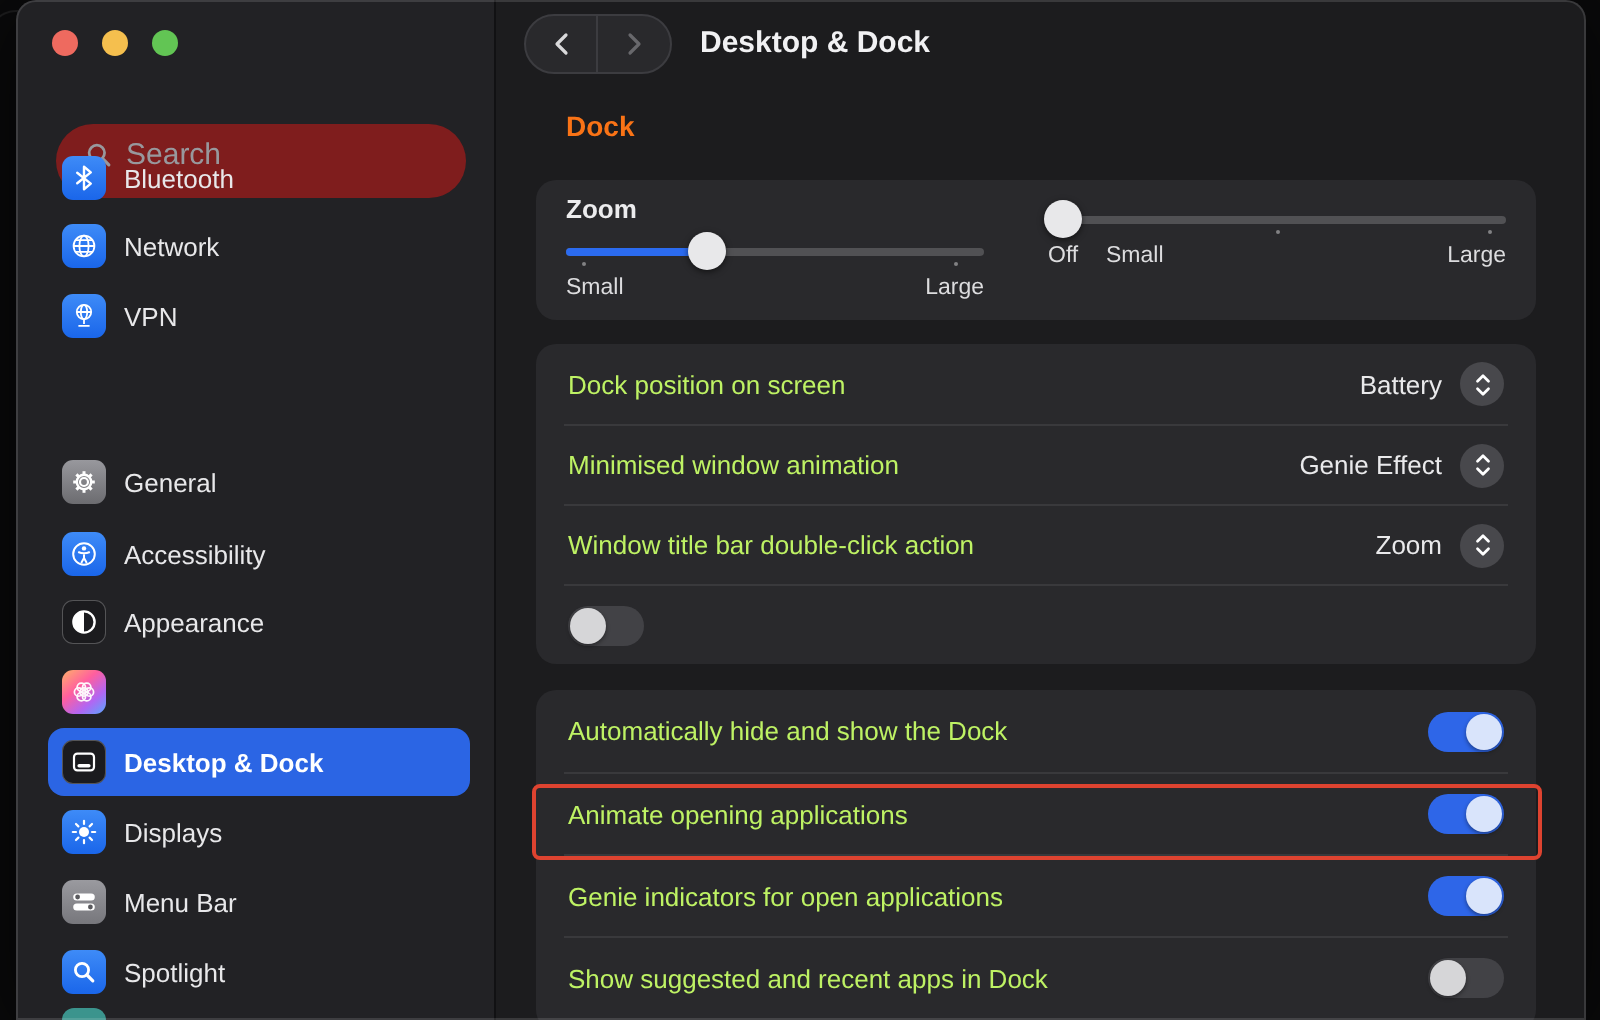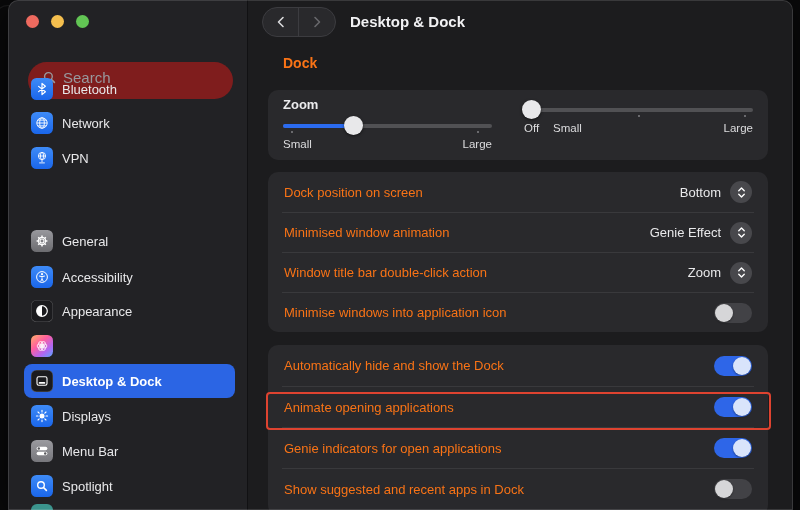--- a/index.html
+++ b/index.html
@@ -72,21 +72,21 @@
     background:#e8e8ea; box-shadow:0 1px 3px rgba(0,0,0,.55); }
   .sl-tick { position:absolute; top:15px; width:2px; height:2px; border-radius:50%; background:#818184; }
   .sl-scale { position:relative; margin-top:2px; height:14px; font-size:11.5px; color:#dcdcde; }
   .sl-scale span { position:absolute; top:0; }
 
   
   .row { height:40px; display:flex; align-items:center; justify-content:space-between;
     padding:0 2px; }
   .card3 .row { height:41px; }
   .row + .row { border-top:1px solid rgba(255,255,255,.08);align-items:center; }
-  .row-label { font-size:13px; color:#f97316; }
+  .row-label { font-size:13px; color:#bef264; }
   .row-right { display:flex; align-items:center; gap:9px; }
   .row-value { font-size:13px; color:#e9e9eb; }
   .stepper { width:22px; height:22px; border-radius:50%; background:#48484c;
     display:flex; align-items:center; justify-content:center; }
 
   .toggle { position:relative; width:38px; height:20px; border-radius:10px; }
   .toggle.on { background:#2e66e8; }
   .toggle.off { background:#424246; }
   .knob { position:absolute; top:1px; width:18px; height:18px; border-radius:50%;
     box-shadow:0 1px 2px rgba(0,0,0,.4); }
@@ -315,21 +315,21 @@
           <span style="left:31px">Small</span>
           <span style="right:0">Large</span>
         </div>
       </div>
     </div>
 
     <div class="card card2">
       <div class="row">
         <span class="row-label">Dock position on screen</span>
         <span class="row-right">
-          <span class="row-value">Bottom</span>
+          <span class="row-value">Battery</span>
           <span class="stepper">
               <svg width="11" height="15" viewBox="0 0 12 16">
                 <g fill="none" stroke="#fff" stroke-width="1.5" stroke-linecap="round" stroke-linejoin="round">
                   <path d="M3 6 L6 3 L9 6"></path>
                   <path d="M3 10 L6 13 L9 10"></path>
                 </g>
               </svg>
             </span>
         </span>
       </div>
@@ -355,21 +355,20 @@
               <svg width="11" height="15" viewBox="0 0 12 16">
                 <g fill="none" stroke="#fff" stroke-width="1.5" stroke-linecap="round" stroke-linejoin="round">
                   <path d="M3 6 L6 3 L9 6"></path>
                   <path d="M3 10 L6 13 L9 10"></path>
                 </g>
               </svg>
             </span>
         </span>
       </div>
       <div class="row">
-        <span class="row-label">Minimise windows into application icon</span>
         <span class="toggle off">
             <span class="knob"></span>
           </span>
       </div>
     </div>
 
     <div class="card card3">
       <div class="row">
         <span class="row-label">Automatically hide and show the Dock</span>
         <span class="toggle on">

